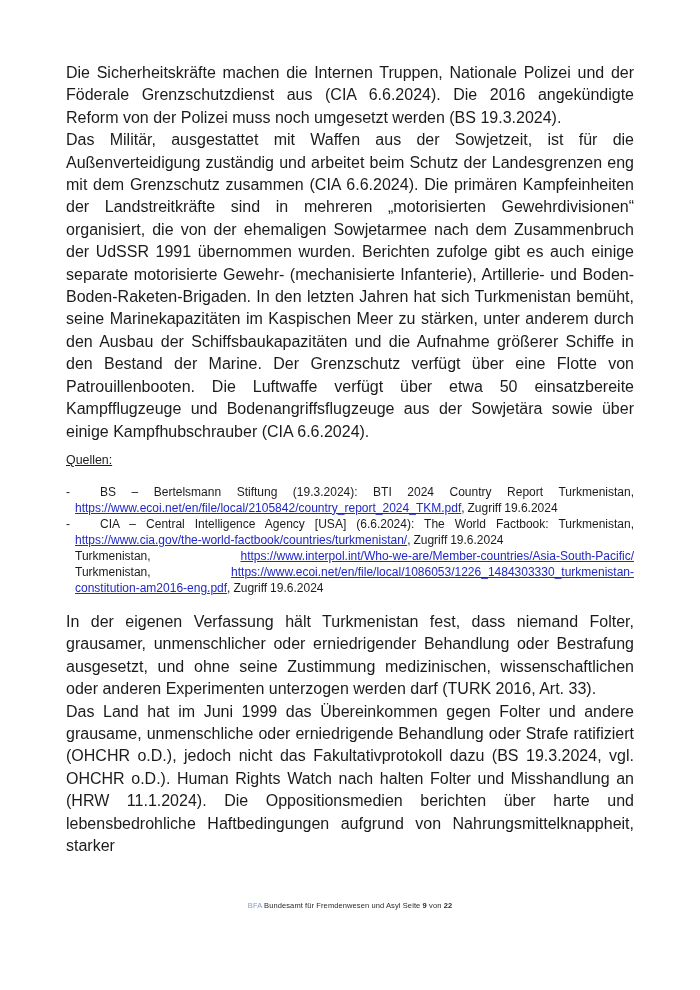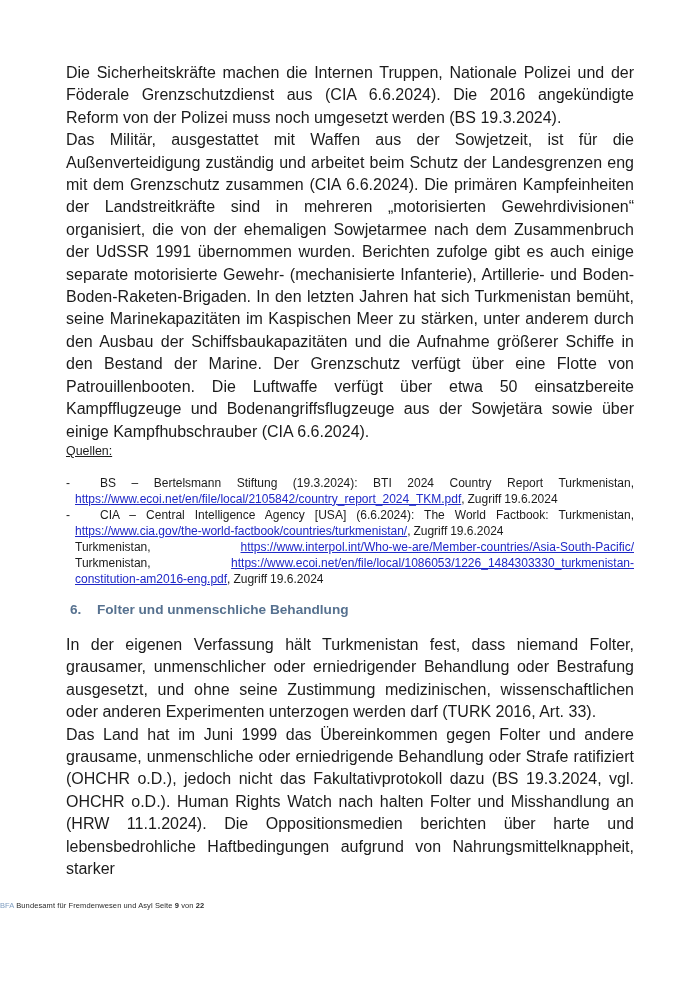--- a/index.html
+++ b/index.html
@@ -25,20 +25,21 @@
   .body-par {
     margin: 0;
     font-size: 16px;
     line-height: 22.4px;
     text-align: justify;
     color: var(--text);
   }
   .body-par.cont { text-align-last: justify; }
 
   .quellen {
+    margin-top: 9px;
     font-size: 12.4px;
     line-height: 16px;
     text-decoration: underline;
     color: var(--text);
   }
 
   .sources { margin-top: 16px; font-size: 12px; }
   .source-line {
     line-height: 16px;
     padding-left: 9px;
@@ -59,21 +60,21 @@
     color: var(--heading);
     line-height: 18px;
   }
   .hnum { display: inline-block; width: 27px; }
 
   .pars-bottom { margin-top: 15px; }
 
   .footer {
     position: absolute;
     left: 0; right: 0; top: 901px;
-    text-align: left;
+    text-align: center;
     font-size: 7.5px;
     line-height: 10px;
     color: var(--footer-text);
     letter-spacing: 0.1px;
   }
   .footer .brand { color: var(--brand); }
   .footer .b { font-weight: bold; }
 </style>
 </head>
 <body>
@@ -99,23 +100,20 @@
         </div>
         <div>
           <div class="source-line jl"><span>Turkmenistan, </span><a class="src-link" href="#">https://www.interpol.int/Who-we-are/Member-countries/Asia-South-Pacific/</a></div>
         </div>
         <div>
           <div class="source-line jl"><span>Turkmenistan, </span><a class="src-link" href="#">https://www.ecoi.net/en/file/local/1086053/1226_1484303330_turkmenistan-</a></div>
           <div class="source-line"><a class="src-link" href="#">constitution-am2016-eng.pdf</a><span>, Zugriff 19.6.2024</span></div>
         </div>
       </div>
 
-    <div class="heading">
-      <span class="hnum">6.</span><span class="htitle">Folter und unmenschliche Behandlung</span>
-    </div>
 
     <div class="pars-bottom">
         <p class="body-par">In der eigenen Verfassung hält Turkmenistan fest, dass niemand Folter, grausamer, unmenschlicher oder erniedrigender Behandlung oder Bestrafung ausgesetzt, und ohne seine Zustimmung medizinischen, wissenschaftlichen oder anderen Experimenten unterzogen werden darf (TURK 2016, Art. 33).</p>
         <p class="body-par cont">Das Land hat im Juni 1999 das Übereinkommen gegen Folter und andere grausame, unmenschliche oder erniedrigende Behandlung oder Strafe ratifiziert (OHCHR o.D.), jedoch nicht das Fakultativprotokoll dazu (BS 19.3.2024, vgl. OHCHR o.D.). Human Rights Watch nach halten Folter und Misshandlung an (HRW 11.1.2024). Die Oppositionsmedien berichten über harte und lebensbedrohliche Haftbedingungen aufgrund von Nahrungsmittelknappheit, starker</p>
       </div>
 
   </div>
 
   <div class="footer">
     <span class="brand">BFA</span>

